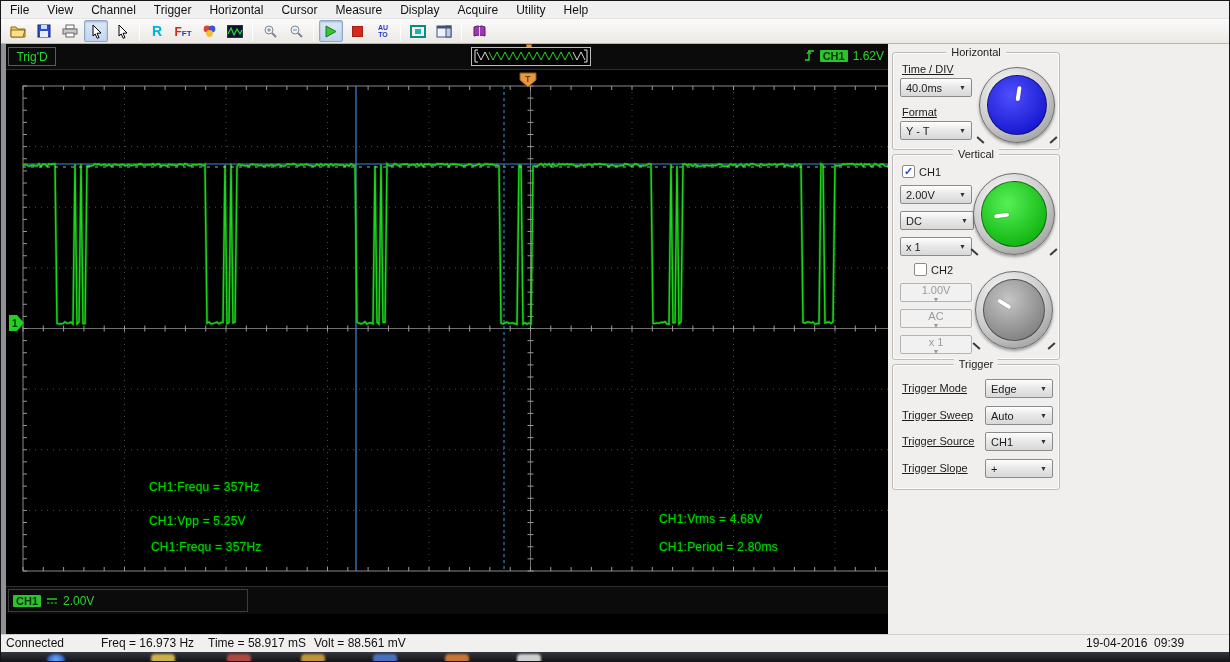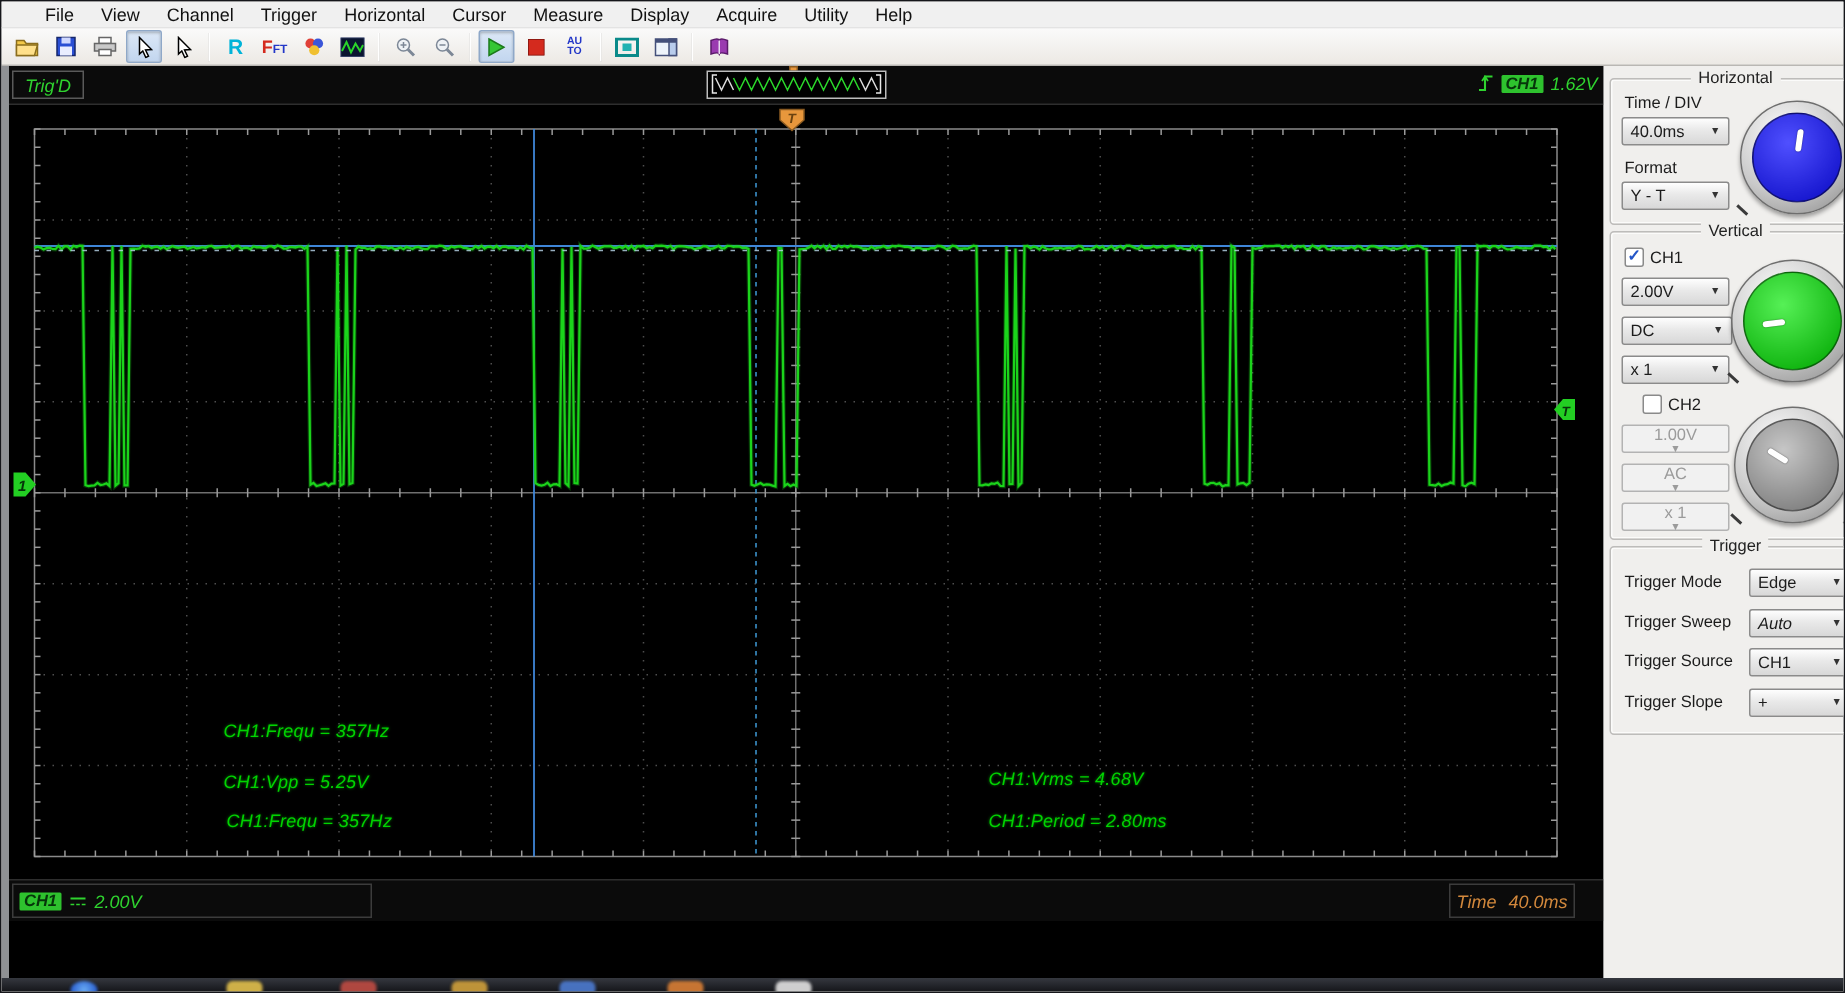--- a/index.html
+++ b/index.html
@@ -9,36 +9,36 @@
 
   
   .titlebar { height:22px; background:linear-gradient(180deg,#53565c 0%,#2b2d33 35%,#101115 75%,#1a1c22 100%); display:flex; align-items:center; color:#fff; font-size:12px; flex:0 0 auto; }
   .app-icon { width:16px; height:14px; margin:0 5px 0 6px; background:#000; border:1px solid #4a4; position:relative; overflow:hidden; }
   .app-icon svg { position:absolute; inset:0; }
   .win-buttons { margin-left:auto; display:flex; margin-right:6px; margin-top:-4px; }
   .win-btn { width:28px; height:17px; border:1px solid #14161a; border-top:none; border-radius:0 0 4px 4px; background:linear-gradient(180deg,#6a6d73,#33363c 45%,#1d1f24); color:#f2f2f2; font-size:10px; line-height:15px; text-align:center; margin-left:1px; }
   .win-btn.close { width:42px; background:linear-gradient(180deg,#ea8072,#c33f31 45%,#8d1f14); font-weight:bold; }
 
   
-  .menubar { height:18px; background:#f0f0f0; display:flex; align-items:center; font-size:12px; color:#111; border-bottom:1px solid #e3e3e3; flex:0 0 auto;padding-left:20px; }
+  .menubar { height:18px; background:#f0f0f0; display:flex; align-items:center; font-size:12px; color:#111; border-bottom:1px solid #e3e3e3; flex:0 0 auto; }
   .menu-item { padding:1px 9px; cursor:default; }
 
   
   .toolbar { height:25px; background:linear-gradient(180deg,#fafafa,#ece9e4); border-bottom:1px solid #b9b7b3; display:flex; align-items:center; padding-left:4px; flex:0 0 auto; }
   .tbtn { width:24px; height:22px; display:flex; align-items:center; justify-content:center; border:1px solid transparent; border-radius:2px; margin:0 1px; position:relative; }
   .tbtn.pressed { border:1px solid #8fa8c8; background:linear-gradient(180deg,#dce8f7,#c2d6ef); box-shadow:inset 0 1px 2px rgba(0,0,0,.25); }
   .tsep { width:1px; height:19px; background:#b3b1ad; border-right:1px solid #fff; margin:0 4px; }
   .txt-r { color:#00b3d8; font-weight:bold; font-size:14px; }
   .fft-f { color:#d42a1e; font-weight:bold; font-size:12px; }
   .fft-sub { color:#2337c8; font-weight:bold; font-size:8px; }
   .auto-txt { color:#2337c8; font-weight:bold; font-size:7px; line-height:7px; text-align:center; }
 
   
   .main { flex:1 1 auto; display:flex; background:#8f9194; min-height:0; }
-  .scope-col { width:1063px; margin-left:5px; display:flex; flex-direction:column; background:#000;font-style:italic; }
+  .scope-col { width:882px; margin-left:5px; display:flex; flex-direction:column; background:#000; }
   .scope-topbar { height:26px; background:#0b0b0b; position:relative; border-bottom:1px solid #2e2e2e; flex:0 0 auto; }
   .trigd-box { position:absolute; left:2px; top:3px; width:48px; height:19px; border:1px solid #5a5a5a; color:#2fd32f; font-size:12px; text-align:center; line-height:18px; }
   .preview-box { position:absolute; left:465px; top:3px; width:120px; height:19px; border:1px solid #bdbdbd; background:#000; }
   .preview-tick { position:absolute; left:520px; top:0; width:6px; height:5px; background:#e8973c; border:1px solid #8a5a20; }
   .trig-readout { position:absolute; right:4px; top:4px; display:flex; align-items:center; gap:5px; font-size:12px; }
   .ch-badge { background:#2ec22e; color:#06350a; font-weight:bold; font-size:11px; padding:0 3px; border-radius:1px; }
   .green-text { color:#2fd32f; }
 
   .scope-display { position:relative; width:1047px; height:516px; background:#000; flex:0 0 auto; }
   .scope-display svg { position:absolute; inset:0; }
@@ -48,21 +48,21 @@
   .chbox { position:absolute; left:2px; top:2px; width:240px; height:23px; border:1px solid #3c3c3c; display:flex; align-items:center; gap:5px; padding-left:4px; font-size:12px; }
   .timebox { position:absolute; left:960px; top:2px; width:84px; height:23px; border:1px solid #3c3c3c; display:flex; align-items:center; justify-content:center; gap:8px; font-size:12px; color:#d2883c; }
 
   
   .right-panel { flex:1 1 auto; background:#f0efed; position:relative; font-size:11px; color:#1c1c1c; }
   .groupbox { position:absolute; left:4px; width:168px; border:1px solid #bdbcba; border-radius:3px; box-shadow:inset 0 0 0 1px #fbfbfa; }
   .groupbox > .gb-title { position:absolute; top:-7px; left:50%; transform:translateX(-50%); background:#f0efed; padding:0 5px; font-size:11px; color:#222; }
   .gb-horizontal { top:8px; height:98px; }
   .gb-vertical { top:110px; height:206px; }
   .gb-trigger { top:320px; height:126px; }
-  .plabel { position:absolute; font-size:11px; }
+  .plabel { position:absolute; font-size:11px;text-decoration:underline; }
   .combo { position:absolute; height:19px; background:linear-gradient(180deg,#fefefe,#e9e9e9 45%,#d8d8d8); border:1px solid #8b8b8b; border-radius:2px; display:flex; align-items:center; justify-content:space-between; padding:0 5px; font-size:11px; }
   .combo .arrow { font-size:7px; color:#333; }
   .combo.disabled { color:#9b9b9b; background:#f1f1f1; border-color:#b3b3b3;flex-direction:column; }
   .combo.disabled .arrow { color:#9b9b9b; }
   .chk-row { position:absolute; display:flex; align-items:center; gap:4px; }
   .checkbox { width:13px; height:13px; background:#fff; border:1px solid #8a8a8a; border-radius:2px; position:relative; font-size:11px; font-weight:bold; color:#2456c8; line-height:11px; text-align:center; }
   .chk-label { font-size:11px; }
 
   .knob { position:absolute; border-radius:50%; background:radial-gradient(circle at 38% 30%,#fdfdfd,#c9c9c9 55%,#8d8d8d 95%); border:1px solid #6e6e6e; box-shadow:0 2px 3px rgba(0,0,0,.35); }
   .knob::before { content:''; position:absolute; bottom:1px; left:-4px; width:9px; height:2px; background:#3a3a3a; transform:rotate(42deg); }
@@ -635,38 +635,45 @@
       </div>
 
       <div class="groupbox gb-trigger">
         <span class="gb-title">Trigger</span>
         <span class="plabel" style="left:9px; top:17px;">Trigger Mode</span>
         <div class="combo" style="left:92px; top:14px; width:68px;">
             <span>Edge</span>
             <span class="arrow">▼</span>
           </div>
         <span class="plabel" style="left:9px; top:44px;">Trigger Sweep</span>
-        <div class="combo" style="left:92px; top:41px; width:68px;font-style:italic;">
+        <div class="combo" style="left:92px; top:41px; width:68px;">
             <span>Auto</span>
             <span class="arrow">▼</span>
           </div>
         <span class="plabel" style="left:9px; top:70px;">Trigger Source</span>
         <div class="combo" style="left:92px; top:67px; width:68px;">
             <span>CH1</span>
             <span class="arrow">▼</span>
           </div>
         <span class="plabel" style="left:9px; top:97px;">Trigger Slope</span>
         <div class="combo" style="left:92px; top:94px; width:68px;">
             <span>+</span>
             <span class="arrow">▼</span>
           </div>
       </div>
     </div>
   </div>
 
+  <div class="statusbar">
+    <span style="left:5px;">Connected</span>
+    <span style="left:100px;">Freq = 16.973 Hz</span>
+    <span style="left:207px;">Time = 58.917 mS</span>
+    <span style="left:313px;">Volt = 88.561 mV</span>
+    <span style="left:1085px; white-space:pre;">19-04-2016  09:39</span>
+  </div>
 
   <div class="taskbar">
     <div class="tb-blob" style="left:46px; width:18px; height:12px; border-radius:50%; background:radial-gradient(circle,#6fb4ff,#1a4fd0);"></div>
     <div class="tb-blob" style="left:150px; width:24px; background:#d8b84a;"></div>
     <div class="tb-blob" style="left:226px; width:24px; background:#b84a42;"></div>
     <div class="tb-blob" style="left:300px; width:24px; background:#c89a3a;"></div>
     <div class="tb-blob" style="left:372px; width:24px; background:#4a76c8;"></div>
     <div class="tb-blob" style="left:444px; width:24px; background:#d07a34;"></div>
     <div class="tb-blob" style="left:516px; width:24px; background:#d8d8d8;"></div>
   </div>

